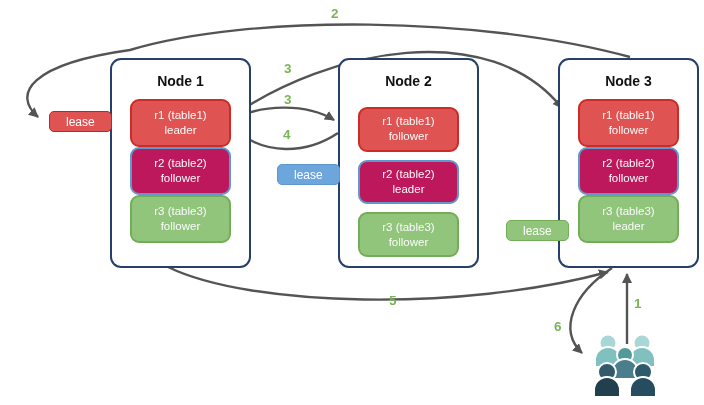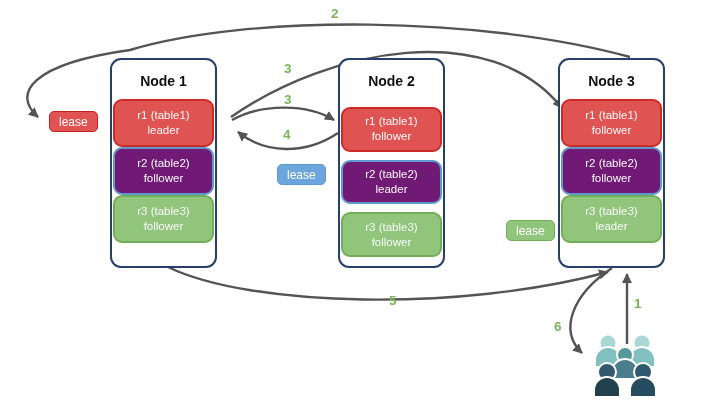--- a/index.html
+++ b/index.html
@@ -1,40 +1,40 @@
 <!DOCTYPE html>
 <html><head>
 <meta charset="utf-8">
 <style>
   html,body { margin:0; padding:0; background:#ffffff; }
   .canvas {
     position:relative; width:704px; height:405px; background:#ffffff;
     font-family:"Liberation Sans", sans-serif; overflow:hidden;
   }
   .node {
-    position:absolute; top:58px; width:107px; height:210px;
+    position:absolute; top:58px; width:141px; height:210px;
     background:#ffffff; border:2px solid #27406b; border-radius:11px;
     box-sizing:border-box; display:flex; flex-direction:column; align-items:center;
     padding:9px 9px;
   }
   .node-1 { left:110px; }
   .node-2 { left:338px;gap:8px; }
   .node-3 { left:558px; }
   .node-title { font-weight:bold; font-size:14px; color:#111111; margin:4px 0 10px 0; }
   .replica {
     width:101px; height:48px; border-radius:9px; color:#fafafa;
     display:flex; flex-direction:column; align-items:center; justify-content:center;
     font-size:11.5px; line-height:1.3; box-sizing:border-box;
     text-align:center;
   }
   .replica.red   { background:#df5452; border:2px solid #cb2c29; }
-  .replica.blue  { background:#701a75; border:2px solid #5f97cf; }
+  .replica.blue  { background:#be185d; border:2px solid #5f97cf; }
   .replica.green { background:#92c57c; border:2px solid #74ad58;text-align:center; }
   .lease {
-    position:absolute; height:21px; padding:0 9px; border-radius:5px;
+    position:absolute; height:21px; padding:0 16px; border-radius:5px;
     color:#ffffff; font-size:12px; display:flex; align-items:center;
     box-sizing:border-box;
   }
   .lease.red   { left:49px;  top:111px; background:#df5452; border:1.5px solid #c22422; }
   .lease.blue  { left:277px; top:164px; background:#6ca6dd; border:1.5px solid #5f97cf; }
   .lease.green { left:506px; top:220px; background:#92c57c; border:1.5px solid #74ad58; }
   .step {
     position:absolute; color:#79b558; font-weight:bold; font-size:13.5px;
   }
   .step.s2  { left:331px; top:6px; }

